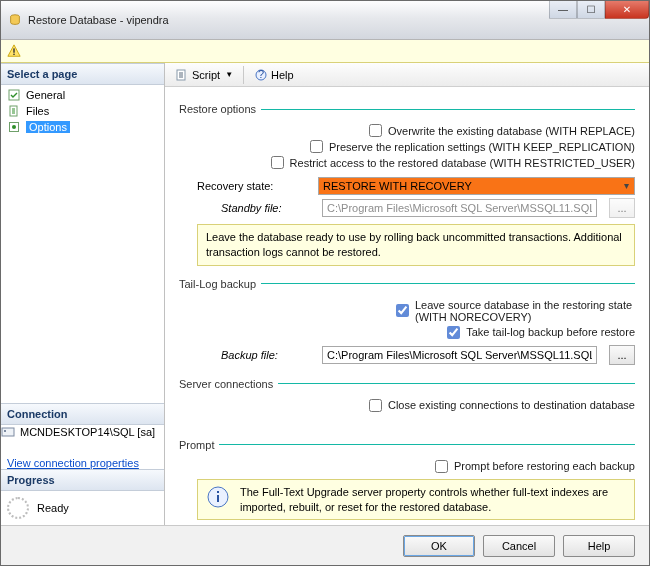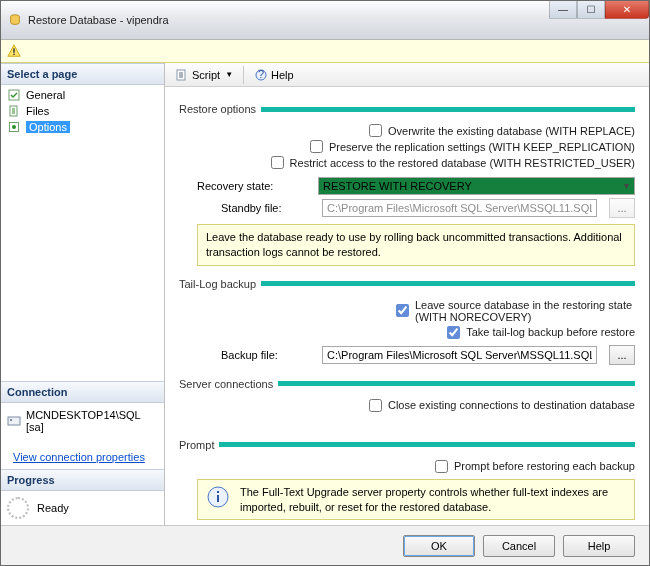--- a/index.html
+++ b/index.html
@@ -14,40 +14,40 @@
   .winbtn.close { background: linear-gradient(#e67a6a,#c83420); color: #fff; width: 44px; border-bottom-right-radius: 4px; }
   .infobar { background: #ffffe1; border-bottom: 1px solid #d9d178; padding: 4px 6px; display: flex; align-items: center; gap: 5px; }
   .warn-icon { width: 14px; height: 14px; }
   .body { flex: 1; display: flex; min-height: 0; }
   .left { width: 164px; background: #fff; border-right: 1px solid #c0c0c0; display: flex; flex-direction: column; }
   .panelhdr { background: linear-gradient(#f6f9fd,#dde5f0); padding: 4px 6px; font-weight: bold; color: #1b3a66; border-bottom: 1px solid #c4cdd9; border-top: 1px solid #c4cdd9; }
   .pagelist { padding: 2px 0; }
   .pageitem { display: flex; align-items: center; gap: 5px; padding: 1px 6px; cursor: default; }
   .pageitem .ic { width: 14px; height: 14px; display:flex; align-items:center; justify-content:center; color:#3a6; }
   .pageitem.selected span.lbl { background: #3399ff; color: #fff; padding: 0 3px; }
-  .connbox { padding: 6px; flex: 0 0 auto; }
+  .connbox { flex: 0 0 auto; }
   .conn-row { display:flex; align-items:center; gap:5px; margin-bottom:18px; }
   .link { color: #0a4dcc; text-decoration: underline; cursor: pointer; padding-left:6px; }
   .progbox { padding: 6px; display:flex; align-items:center; gap:8px; }
   .spinner { width: 22px; height: 22px; border: 2px dotted #bdbdbd; border-radius: 50%; }
   .leftspacer { flex:1; }
   .right { flex: 1; display: flex; flex-direction: column; min-width:0; }
   .toolbar { height: 24px; border-bottom: 1px solid #cfcfcf; display:flex; align-items:center; padding: 0 6px; gap: 3px; background: linear-gradient(#fdfdfd,#ececec); }
   .tbtn { display:flex; align-items:center; gap:3px; padding: 1px 4px; }
   .ic14 { width:14px; height:14px; display:inline-flex; align-items:center; justify-content:center; }
   .content { flex:1; padding: 10px 14px 6px 14px; overflow: hidden; }
-  fieldset { border: none; border-top: 5px solid #14b8a6; margin: 6px 0 10px 0; padding: 6px 0 0 0; }
+  fieldset { border: none; border-top: 1px solid #14b8a6; margin: 6px 0 10px 0; padding: 6px 0 0 0; }
   legend { padding: 0 5px 0 0; color: #333; }
   .row { display:flex; align-items:center; margin: 3px 0 3px 18px; gap: 6px; justify-content: flex-end; }
   .chk { width:13px; height:13px; accent-color:#628bd8; margin:0; }
   .label { color: #1a1a1a; }
   .subrow { margin-left: 42px; }
   .fldlabel { width: 115px; display:inline-block; }
-  .fldlabel2 { width: 95px; display:inline-block; }
-  .select { flex:1; border:1px solid #a8a8a8; padding:2px 28px 2px 4px; background:#15803d; appearance:none; position:relative; }
+  .fldlabel2 { width: 95px; display:inline-block;font-style:italic; }
+  .select { flex:1; border:1px solid #a8a8a8; padding:2px 28px 2px 4px; background:#f97316; appearance:none; position:relative; }
   .selwrap { position:relative; flex:1; display:flex; }
   .selwrap::after { content:"▾"; position:absolute; right:6px; top:3px; font-size:10px; color:#444; pointer-events:none; }
   .txt { flex:1; border:1px solid #a8a8a8; padding:2px 4px; background:#fff; min-width:0; }
   .txt[disabled] { color:#8d8d8d; background:#fff; }
   .browse { width:26px; height:20px; border:1px solid #a8a8a8; background:linear-gradient(#fafafa,#e5e5e5); margin-left:6px; display:flex; align-items:center; justify-content:center; }
   .note { background:#ffffe1; border:1px solid #d9d178; padding:5px 8px; margin:6px 0 2px 18px; line-height:1.35; }
   .note.info { display:flex; gap:10px; align-items:flex-start; margin-left:18px; }
   .info-icon { width:24px; height:24px; flex-shrink:0; }
   .footer { height: 40px; border-top: 1px solid #c9c9c9; display:flex; align-items:center; justify-content:flex-end; gap:8px; padding: 0 14px; background:#f1f1f1; }
   .btn { min-width:72px; height:22px; border:1px solid #8a8a8a; background:linear-gradient(#fafafa,#e3e3e3); border-radius:2px; }

